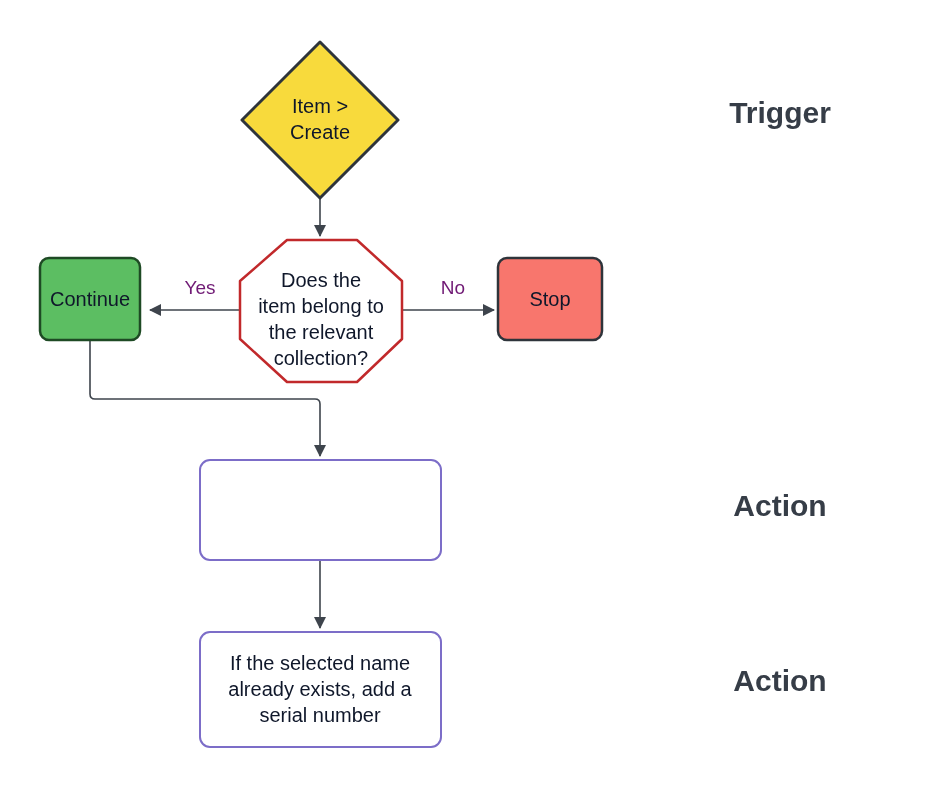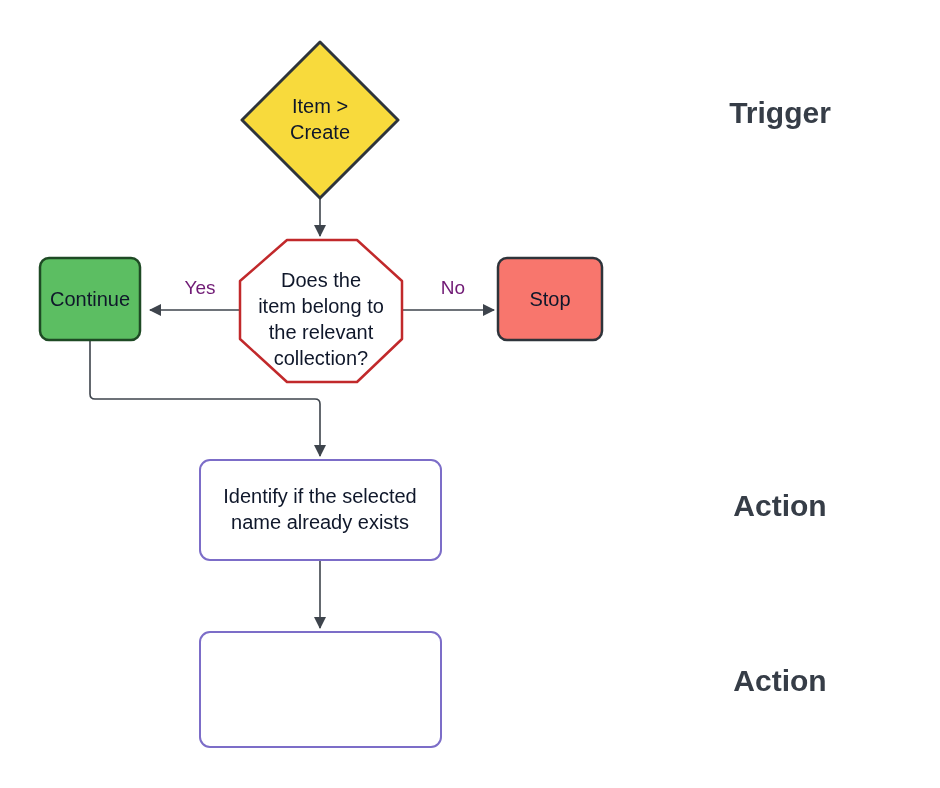--- a/index.html
+++ b/index.html
@@ -82,23 +82,24 @@
 
   <div class="node-label" style="left:321px; top:311px; width:160px;margin-top:8px;">Does the
 item belong to
 the relevant
 collection?</div>
 
   <div class="node-label" style="left:90px; top:299px; width:116px;">Continue</div>
 
   <div class="node-label" style="left:550px; top:299px; width:100px;">Stop</div>
 
-  <div class="node-label" style="left:320px; top:509px; width:230px;">Identify if the selected
-name already exists</div>
 
+  <div class="node-label" style="left:320px; top:689px; width:230px;">If the selected name
+already exists, add a
+serial number</div>
 
   <div class="edge-label" style="left:200px; top:288px;">Yes</div>
 
   <div class="edge-label" style="left:453px; top:288px;">No</div>
 
   <div class="legend-label" style="left:780px; top:113px;">Trigger</div>
 
 
   <div class="legend-label" style="left:780px; top:506px;">Action</div>
 

